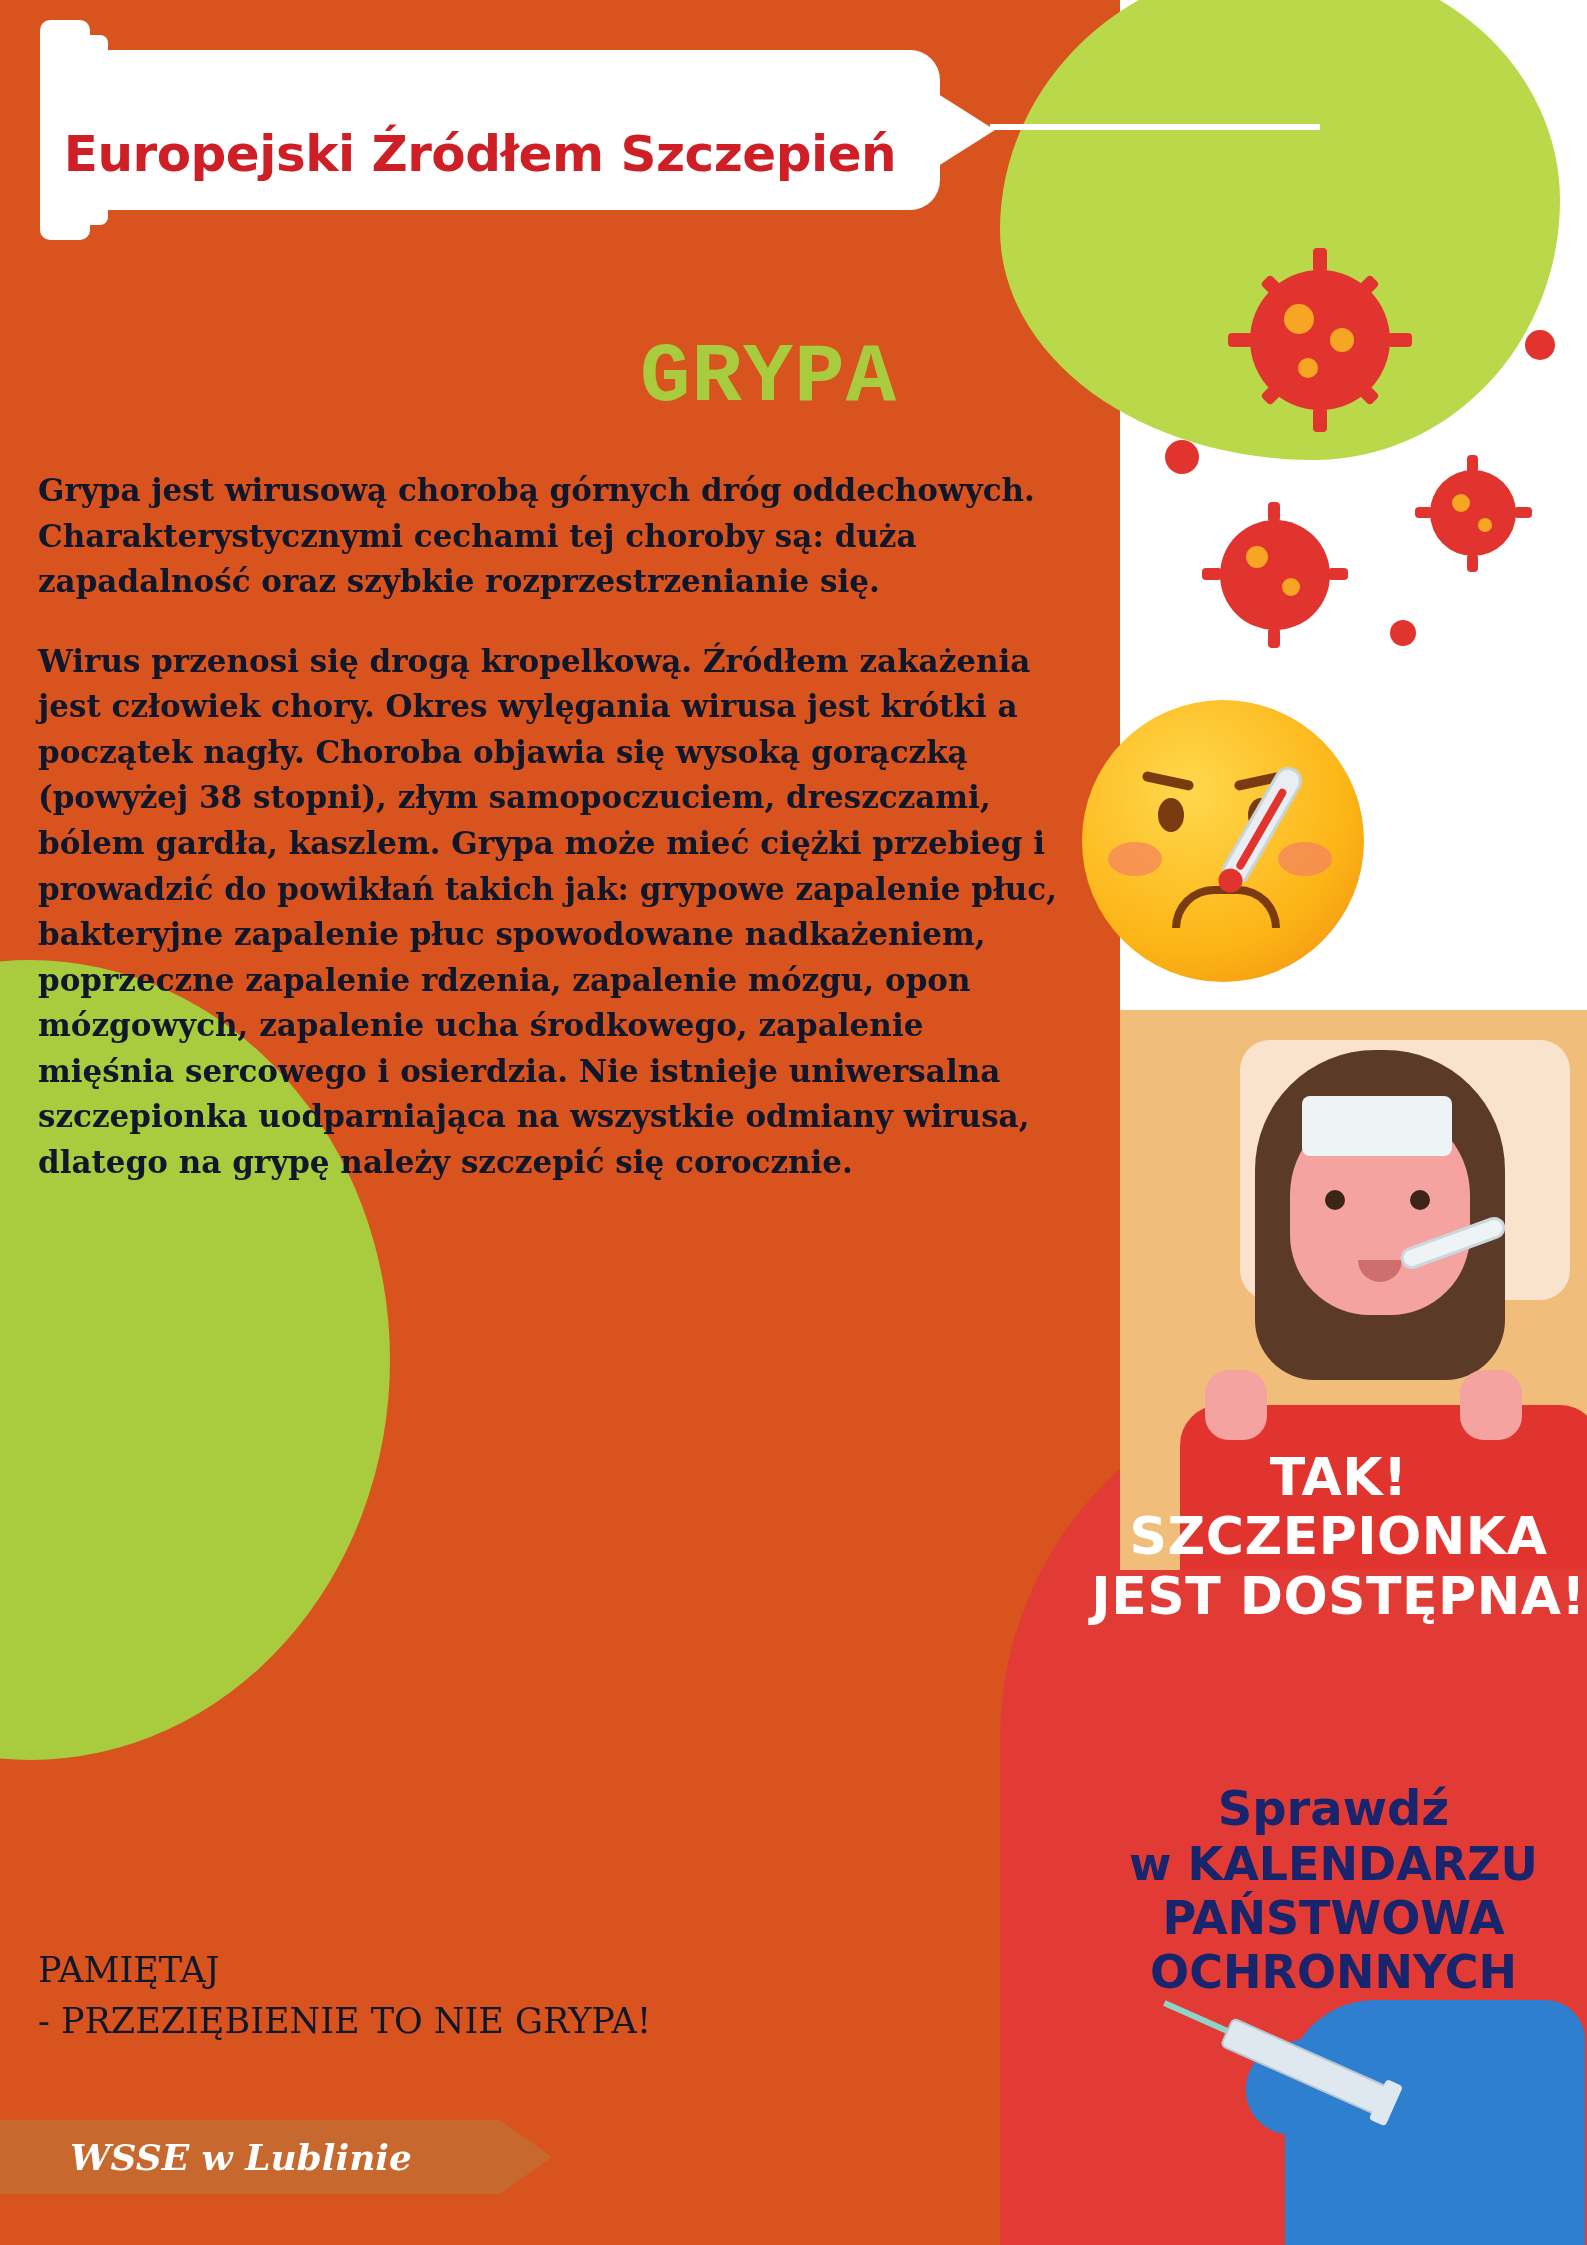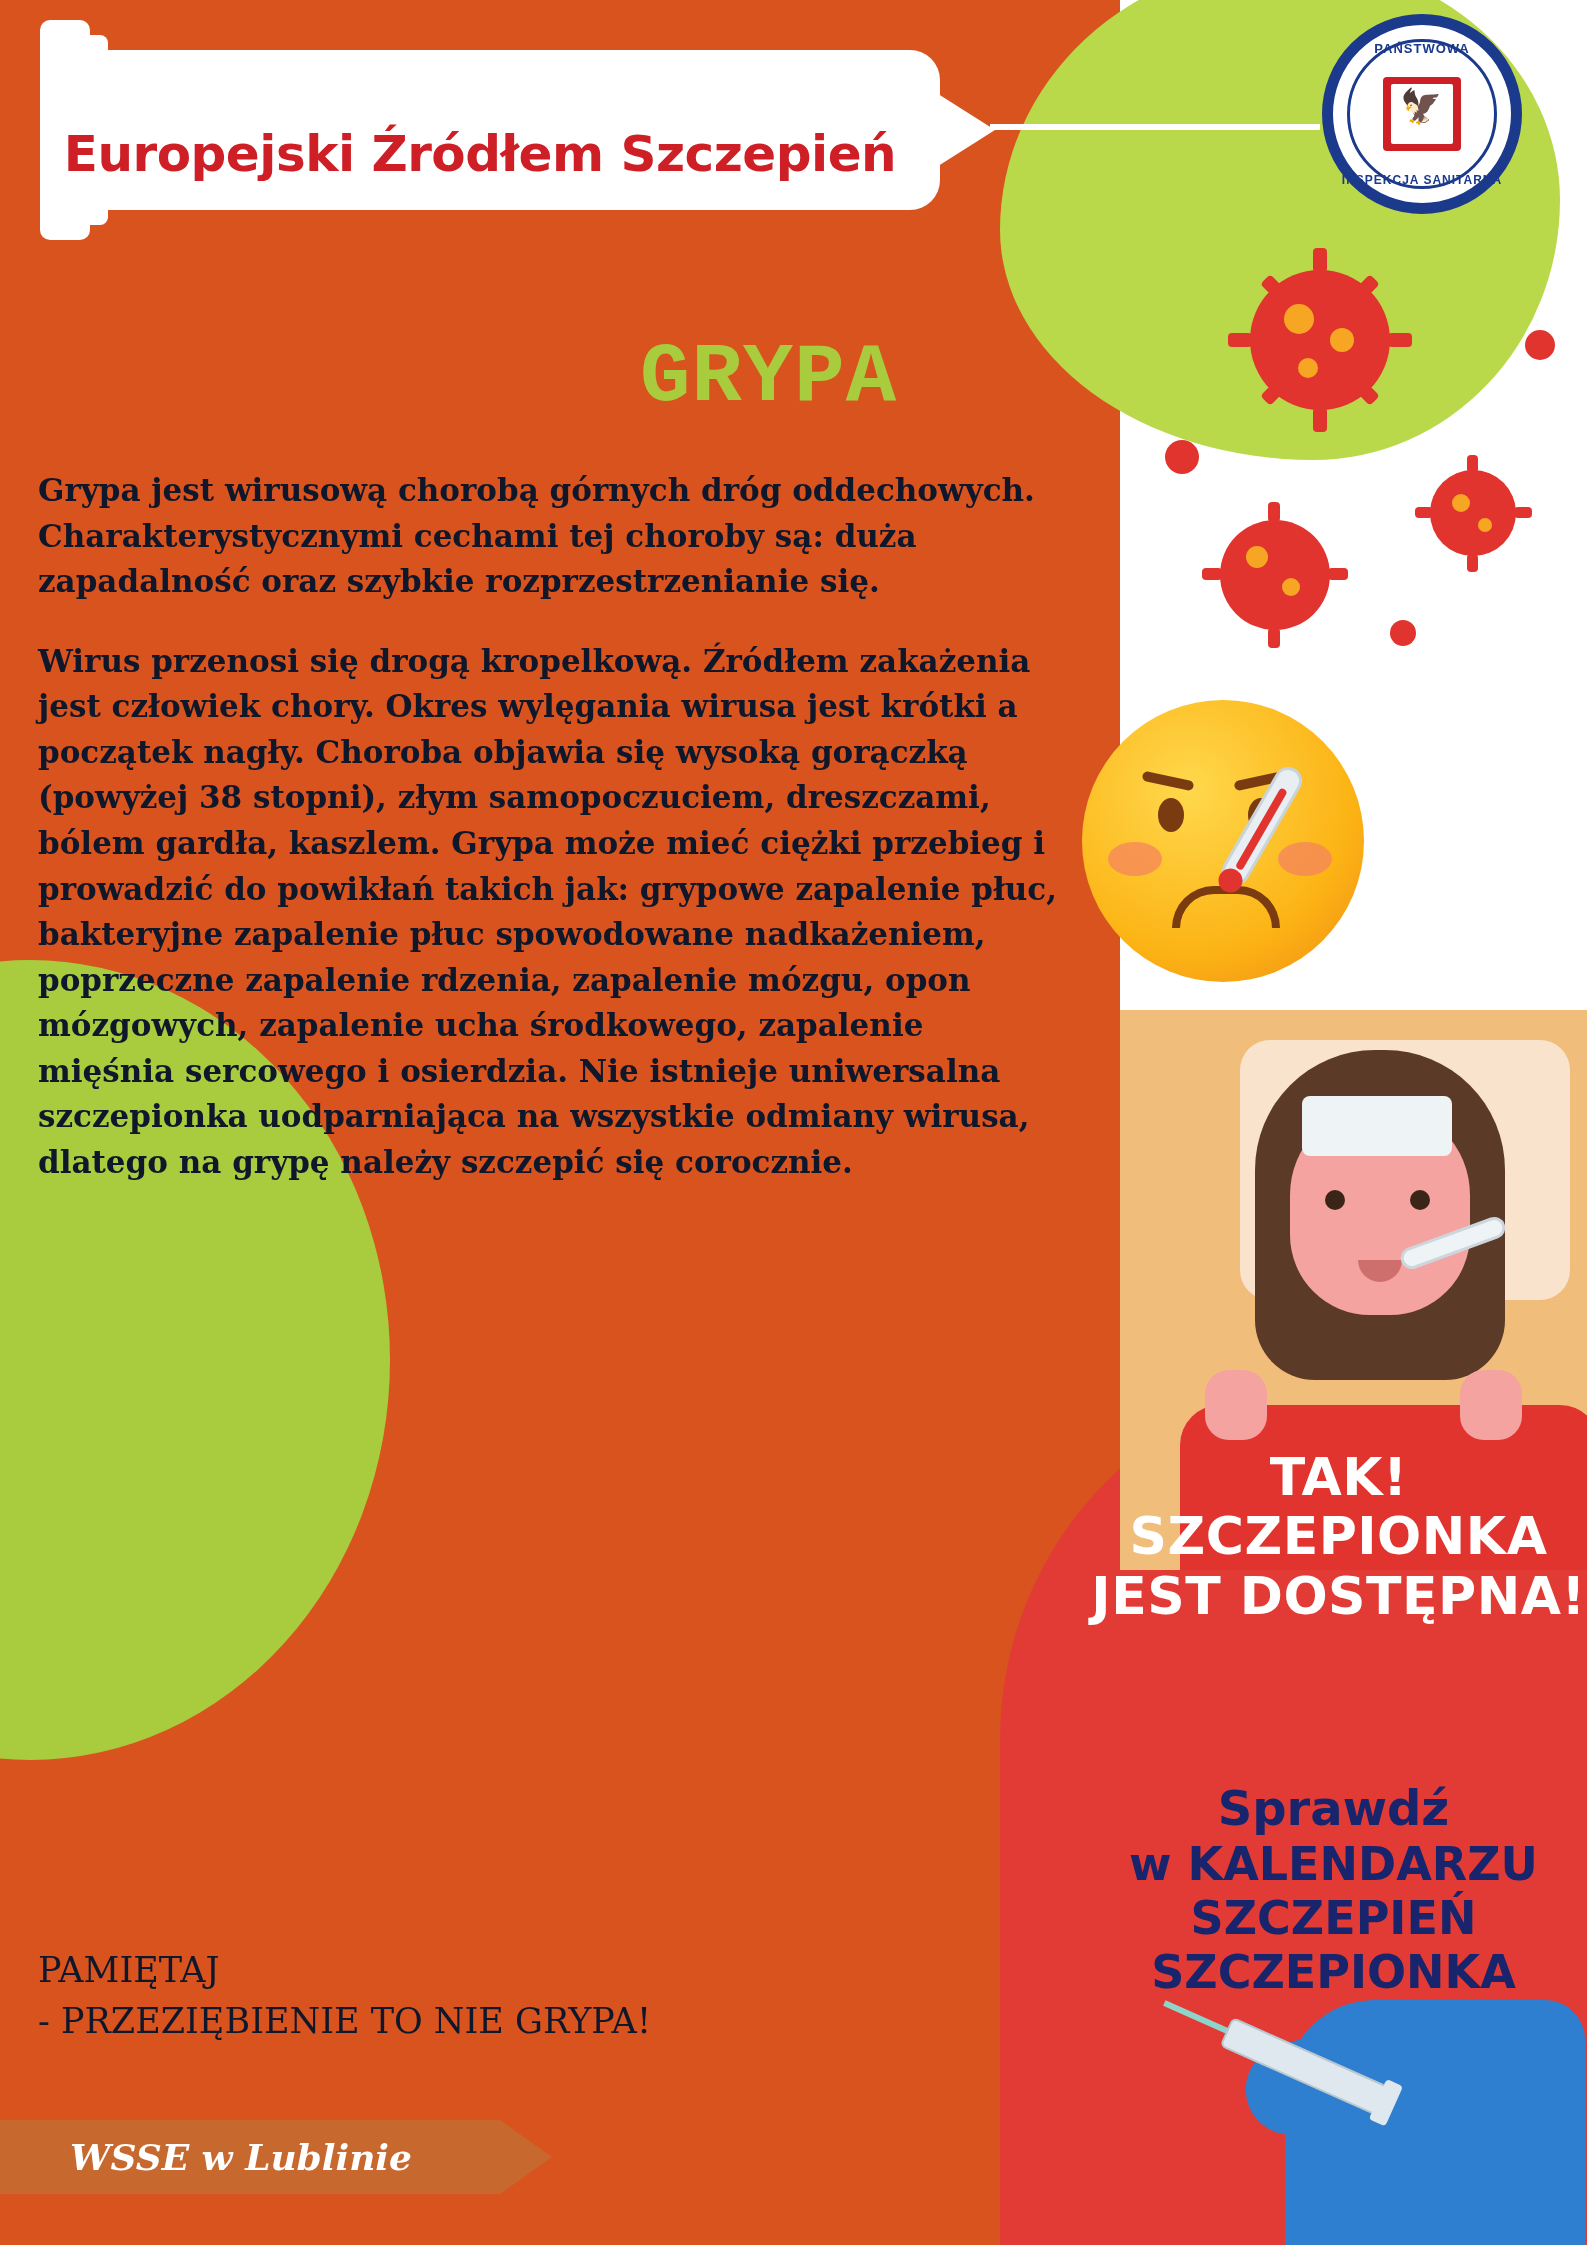--- a/index.html
+++ b/index.html
@@ -502,29 +502,20 @@
 
   <div class="syringe">
     <div class="plunger-top"></div>
     <div class="flange"></div>
     <div class="barrel"></div>
     <div class="cone"></div>
     <div class="needle"></div>
   </div>
   <div class="header-title">Europejski Źródłem Szczepień</div>
 
-  <div class="logo">
-    <div class="inner-ring"></div>
-    <div class="txt-top">PAŃSTWOWA</div>
-    <div class="shield">
-      <div class="shield-inner"></div>
-      <div class="eagle">🦅</div>
-    </div>
-    <div class="txt-bottom">INSPEKCJA SANITARNA</div>
-  </div>
 
   <div class="grypa">GRYPA</div>
 
   <div class="body-text">
     <p>Grypa jest wirusową chorobą górnych dróg oddechowych. Charakterystycznymi cechami tej choroby są: duża zapadalność oraz szybkie rozprzestrzenianie się.</p>
     <p>Wirus przenosi się drogą kropelkową. Źródłem zakażenia jest człowiek chory. Okres wylęgania wirusa jest krótki a początek nagły. Choroba objawia się wysoką gorączką (powyżej 38 stopni), złym samopoczuciem, dreszczami, bólem gardła, kaszlem. Grypa może mieć ciężki przebieg i prowadzić do powikłań takich jak: grypowe zapalenie płuc, bakteryjne zapalenie płuc spowodowane nadkażeniem, poprzeczne zapalenie rdzenia, zapalenie mózgu, opon mózgowych, zapalenie ucha środkowego, zapalenie mięśnia sercowego i osierdzia. Nie istnieje uniwersalna szczepionka uodparniająca na wszystkie odmiany wirusa, dlatego na grypę należy szczepić się corocznie.</p>
   </div>
 
   <div class="remember">
     <div>PAMIĘTAJ</div>
@@ -561,21 +552,21 @@
 
   <div class="tak-block">
     <div>TAK!</div>
     <div>SZCZEPIONKA</div>
     <div>JEST DOSTĘPNA!</div>
   </div>
 
   <div class="sprawdz-block">
     <div class="l1">Sprawdź</div>
     <div class="l2">w KALENDARZU</div>
-    <div class="l3">SZCZEPIEŃ SZCZEPIONKA</div>
+    <div class="l3">PAŃSTWOWA OCHRONNYCH</div>
   </div>
 
   <div class="glove">
     <div class="thumb"></div>
   </div>
   <div class="syringe2">
     <div class="needle2"></div>
     <div class="body2"></div>
     <div class="plunger2"></div>
   </div>

